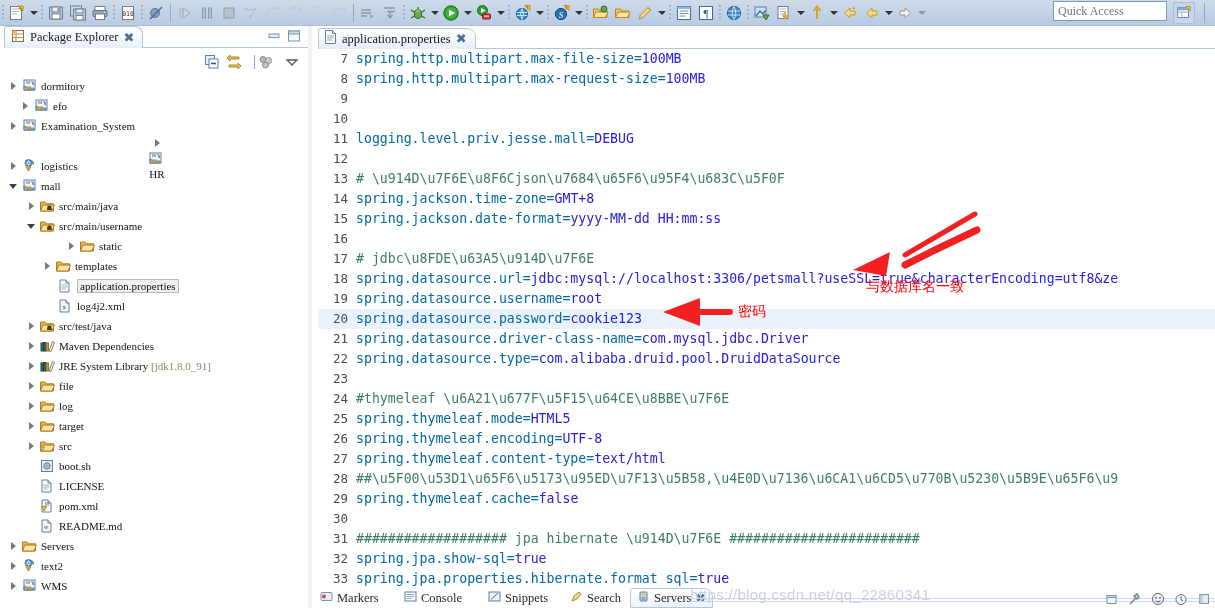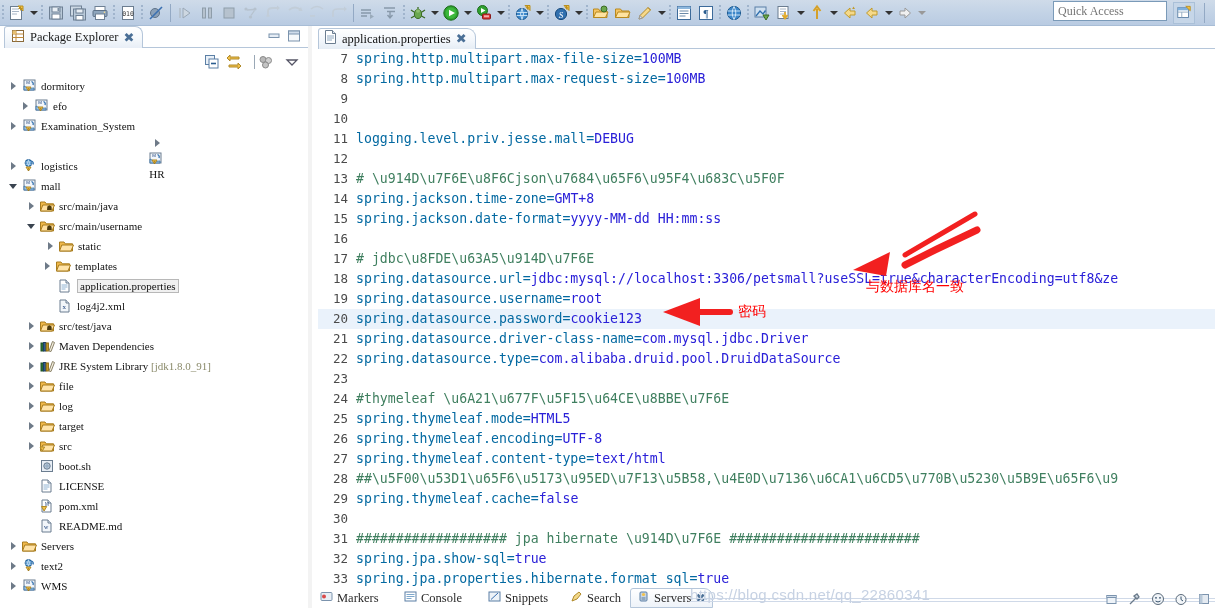--- a/index.html
+++ b/index.html
@@ -647,21 +647,21 @@
         <span class="twisty tw-open"></span>
         <span class="ico">
           <svg width="17" height="17" viewBox="0 0 17 17">
             <path d="M1.5 13 V4 h4.5 l1.3 1.8 h7.2 V13 z" fill="#f0b84a" stroke="#a87c1e"></path>
             <path d="M1.5 13 L3.8 7 h11.7 L13 13 z" fill="#ffdf9e" stroke="#a87c1e"></path>
             <text x="7.5" y="12" font-size="6.5" fill="#4a3a10" font-family="serif">☗</text>
           </svg>
         </span>
         <span class="lbl">src/main/username</span>
       </div>
-      <div class="row" style="padding-left: 43px;">
+      <div class="row" style="padding-left: 64px;">
         <span class="twisty tw-closed"></span>
         <span class="ico">
           <svg width="17" height="17" viewBox="0 0 17 17">
             <path d="M1.5 13 V4 h4.5 l1.3 1.8 h7.2 V13 z" fill="#f0b84a" stroke="#a87c1e"></path>
             <path d="M1.5 13 L3.8 7 h11.7 L13 13 z" fill="#ffe3a8" stroke="#a87c1e"></path>
           </svg>
         </span>
         <span class="lbl">static</span>
       </div>
       <div class="row" style="padding-left: 40px;">

